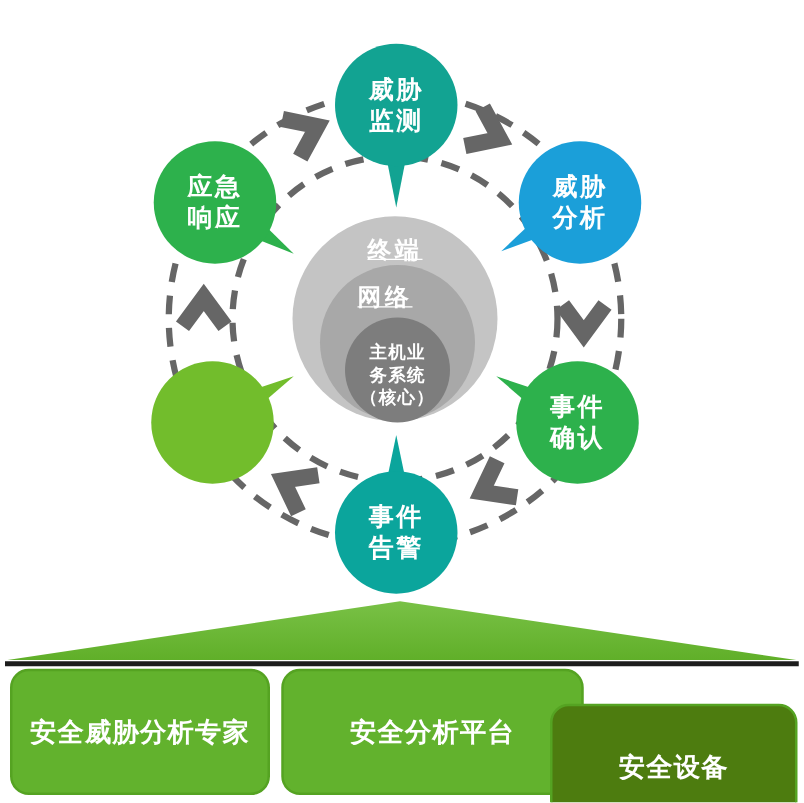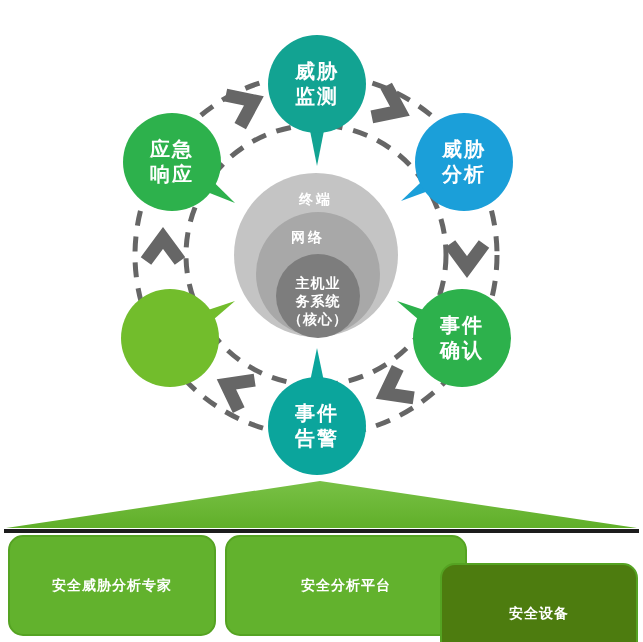--- a/index.html
+++ b/index.html
@@ -8,29 +8,29 @@
     font-family:"DejaVu Sans","Liberation Sans",sans-serif;
     padding-left:30px;
   }
   .layer{position:absolute;left:0;top:0;width:643px;height:642px;}
   .lbl{
     position:absolute;transform:translate(-50%,-50%);
     text-align:center;color:#ffffff;font-weight:bold;white-space:nowrap;
   }
   .bubble-lbl{font-size:20px;line-height:1.25;letter-spacing:2px;}
   .bubble-lbl span{display:block;}
-  .layer-lbl{font-size:14px;letter-spacing:3px;}
+  .layer-lbl{font-size:19px;letter-spacing:3px;text-decoration:underline;}
   .core-lbl{font-size:14px;line-height:1.3;letter-spacing:1px;}
   .core-lbl span{display:block;}
   .roof-lbl{font-size:22px;letter-spacing:3px;}
   .fbox{
     position:absolute;border-radius:15px;border:2px solid #55a322;
     display:flex;align-items:center;justify-content:center;box-sizing:border-box;
   }
-  .fbox-lbl{font-size:14px;font-weight:bold;color:#ffffff;letter-spacing:1px;white-space:nowrap;}
+  .fbox-lbl{font-size:21px;font-weight:bold;color:#ffffff;letter-spacing:1px;white-space:nowrap;}
   svg .ring{fill:none;stroke-width:5;stroke-dasharray:15 11;}
   svg .chev{fill:none;stroke-width:13;}
 </style>
 </head>
 <body>
 
 <div class="stage">
 
   <svg class="layer" viewBox="0 0 643 642">
     <defs>

